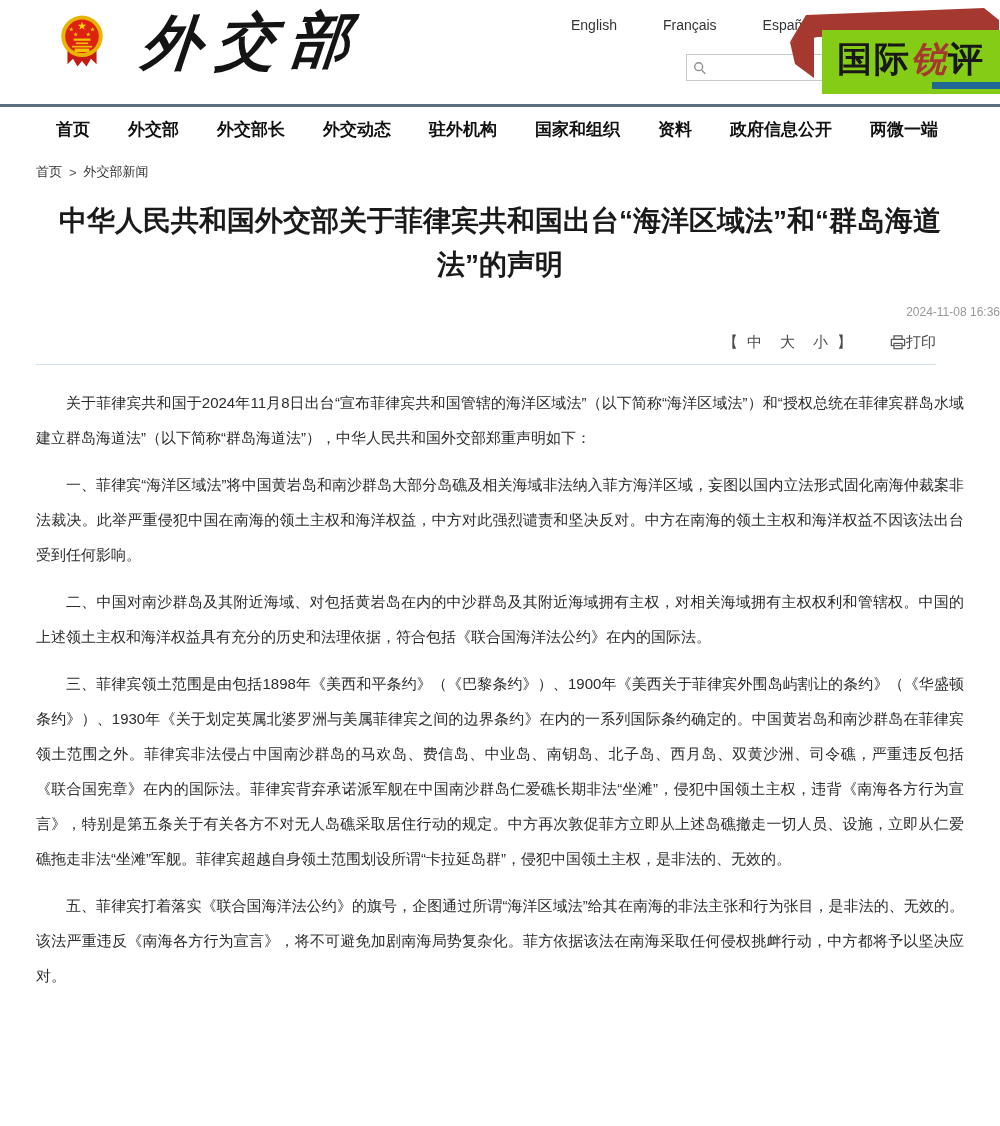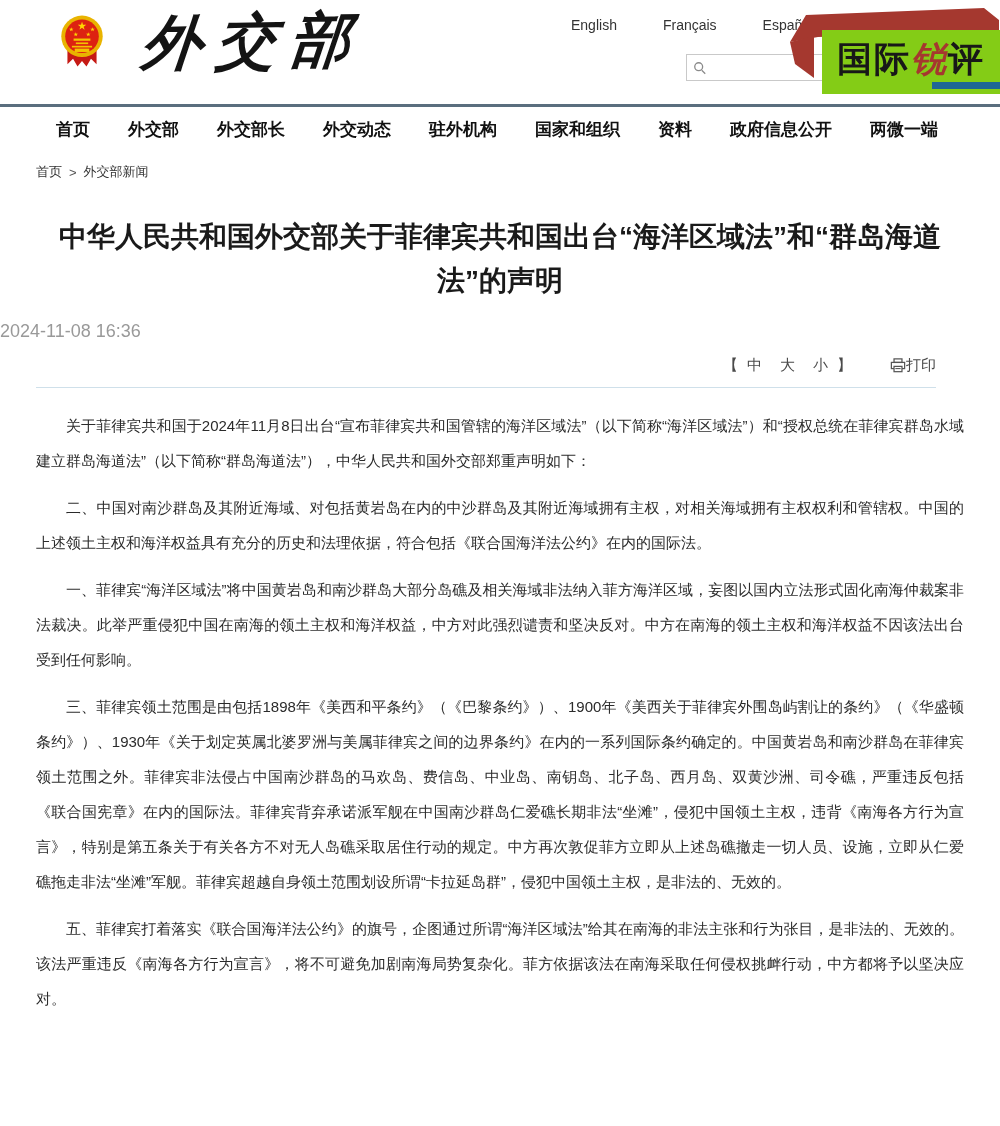--- a/index.html
+++ b/index.html
@@ -81,27 +81,27 @@
   .breadcrumb {
     margin:12px 0 0 36px;
     font-size:13px; color:#333;
     display:flex; align-items:center; gap:7px;
   }
   .breadcrumb a { color:#333; text-decoration:none; cursor:pointer; }
   .crumb-sep { color:#555; }
 
   
   .article-title {
-    margin-top:34px; padding:0 56px;
+    margin-top:18px; padding:0 56px;
     text-align:center;
     font-size:28px; line-height:44px; font-weight:bold; color:#1a1a1a;
   }
   .article-date {
-    margin-top:18px; text-align:left;
-    font-size:18px; color:#999;
+    margin-top:18px; text-align:right;
+    font-size:12px; color:#999;
   }
   .toolbar {
     margin:14px 64px 0 36px;
     padding-bottom:12px;
     border-bottom:1px solid #cfe0ea;
     display:flex; justify-content:flex-end; align-items:center;
     font-size:15px; color:#4a4a4a;
   }
   .toolbar .bracket { color:#4a4a4a; }
   .toolbar .size-btn { margin:0 9px; cursor:pointer; }
@@ -204,17 +204,17 @@
       <rect x="4.5" y="9.5" width="9" height="6" fill="#fff" stroke="#555" stroke-width="1.4"></rect>
       <line x1="6" y1="12" x2="12" y2="12" stroke="#555" stroke-width="1.2"></line>
     </svg>
     <span>打印</span>
   </span>
 </div>
 
 <div class="content">
 
 <p>关于菲律宾共和国于2024年11月8日出台“宣布菲律宾共和国管辖的海洋区域法”（以下简称“海洋区域法”）和“授权总统在菲律宾群岛水域建立群岛海道法”（以下简称“群岛海道法”），中华人民共和国外交部郑重声明如下：</p>
+    <p>一、菲律宾“海洋区域法”将中国黄岩岛和南沙群岛大部分岛礁及相关海域非法纳入菲方海洋区域，妄图以国内立法形式固化南海仲裁案非法裁决。此举严重侵犯中国在南海的领土主权和海洋权益，中方对此强烈谴责和坚决反对。中方在南海的领土主权和海洋权益不因该法出台受到任何影响。</p>
     <p>二、中国对南沙群岛及其附近海域、对包括黄岩岛在内的中沙群岛及其附近海域拥有主权，对相关海域拥有主权权利和管辖权。中国的上述领土主权和海洋权益具有充分的历史和法理依据，符合包括《联合国海洋法公约》在内的国际法。</p>
-    <p>一、菲律宾“海洋区域法”将中国黄岩岛和南沙群岛大部分岛礁及相关海域非法纳入菲方海洋区域，妄图以国内立法形式固化南海仲裁案非法裁决。此举严重侵犯中国在南海的领土主权和海洋权益，中方对此强烈谴责和坚决反对。中方在南海的领土主权和海洋权益不因该法出台受到任何影响。</p>
     <p>三、菲律宾领土范围是由包括1898年《美西和平条约》（《巴黎条约》）、1900年《美西关于菲律宾外围岛屿割让的条约》（《华盛顿条约》）、1930年《关于划定英属北婆罗洲与美属菲律宾之间的边界条约》在内的一系列国际条约确定的。中国黄岩岛和南沙群岛在菲律宾领土范围之外。菲律宾非法侵占中国南沙群岛的马欢岛、费信岛、中业岛、南钥岛、北子岛、西月岛、双黄沙洲、司令礁，严重违反包括《联合国宪章》在内的国际法。菲律宾背弃承诺派军舰在中国南沙群岛仁爱礁长期非法“坐滩”，侵犯中国领土主权，违背《南海各方行为宣言》，特别是第五条关于有关各方不对无人岛礁采取居住行动的规定。中方再次敦促菲方立即从上述岛礁撤走一切人员、设施，立即从仁爱礁拖走非法“坐滩”军舰。菲律宾超越自身领土范围划设所谓“卡拉延岛群”，侵犯中国领土主权，是非法的、无效的。</p>
     <p>五、菲律宾打着落实《联合国海洋法公约》的旗号，企图通过所谓“海洋区域法”给其在南海的非法主张和行为张目，是非法的、无效的。该法严重违反《南海各方行为宣言》，将不可避免加剧南海局势复杂化。菲方依据该法在南海采取任何侵权挑衅行动，中方都将予以坚决应对。</p>
   </div>
 
 </body></html>

